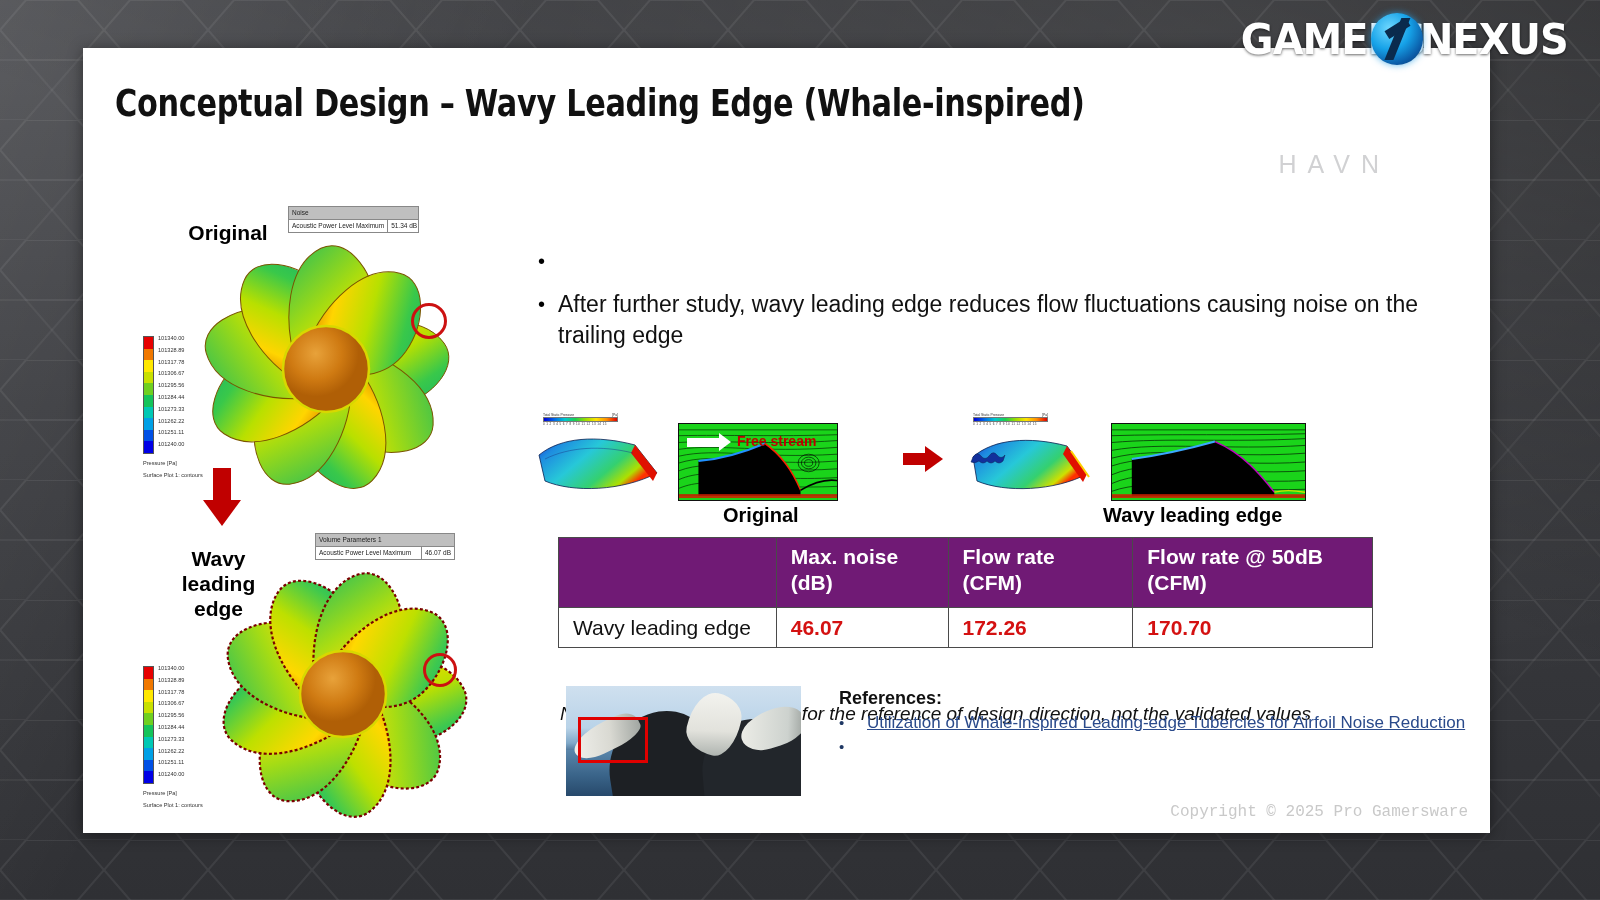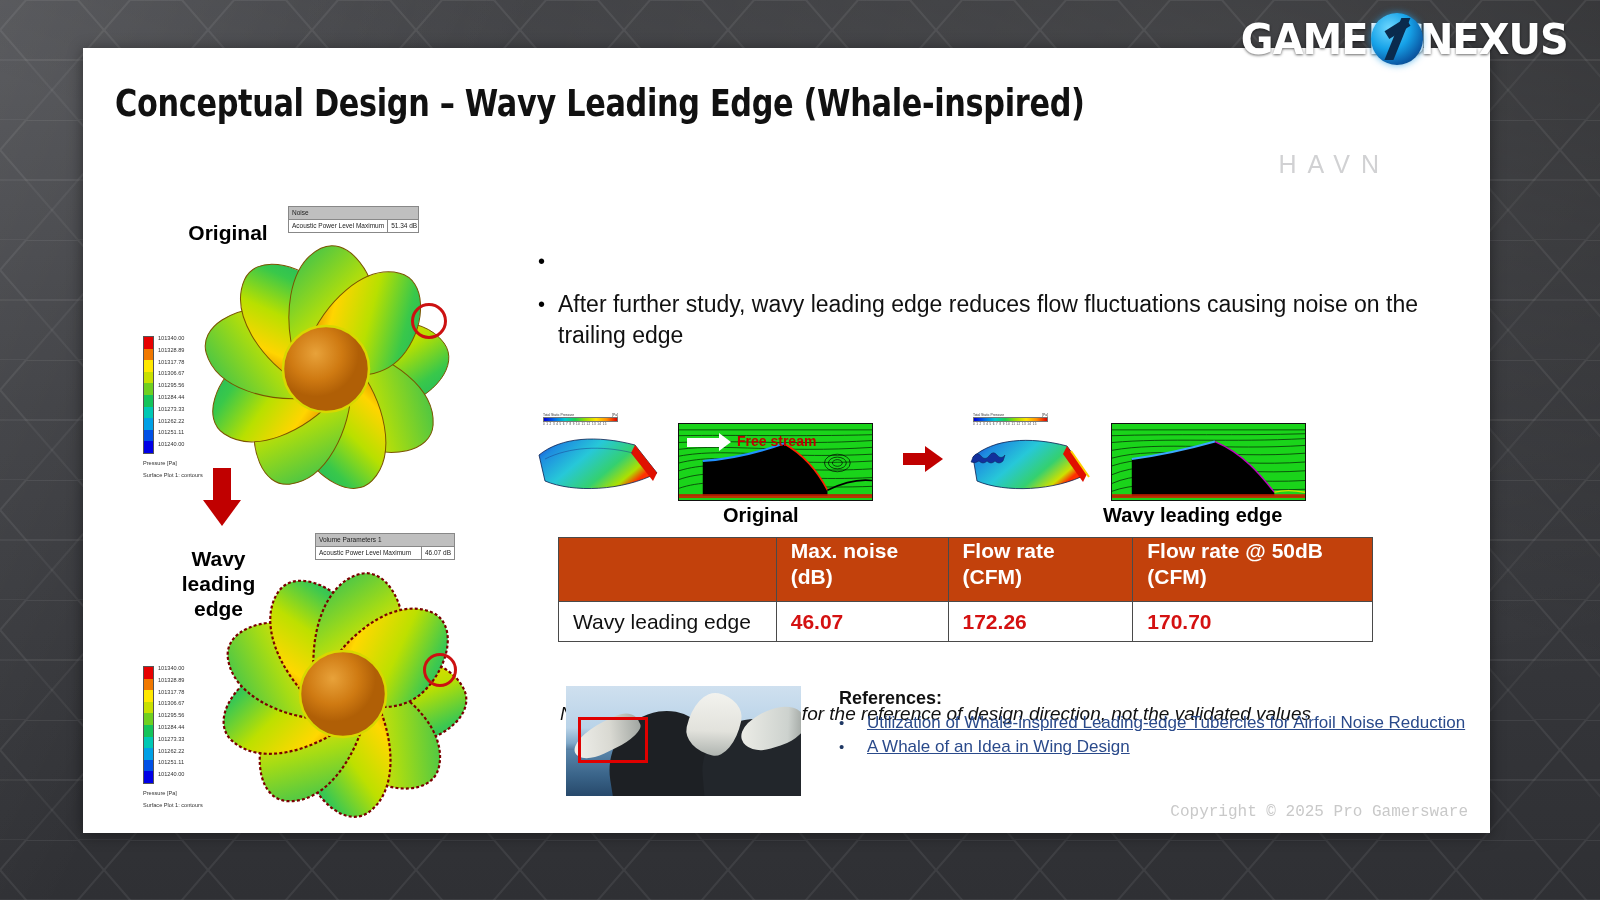--- a/index.html
+++ b/index.html
@@ -130,22 +130,22 @@
     border-left: 18px solid #c00000;
   }
 
   
   #cmp-table {
     position: absolute; left: 475px; top: 489px; width: 815px;
     border-collapse: collapse; border: 1px solid #4a4a4a;
     background: #fff;
   }
   #cmp-table th {
-    background: #c2410c; color: #fff; font-weight: 700; font-size: 21px;
-    text-align: left; padding: 0 10px 11px 14px; vertical-align: top;
+    background: #701a75; color: #fff; font-weight: 700; font-size: 21px;
+    text-align: left; padding: 6px 10px 11px 14px; vertical-align: top;
     border: 1px solid #4a4a4a; line-height: 26px;
   }
   #cmp-table td {
     font-size: 21px; color: #111; padding: 7px 10px 7px 14px;
     border: 1px solid #4a4a4a; background: #fff; height: 40px;
   }
   #cmp-table td.hi { color: #d41111; font-weight: 700; }
   #cmp-table col.c0 { width: 218px; }
   #cmp-table col.c1 { width: 172px; }
   #cmp-table col.c2 { width: 185px; }
@@ -492,21 +492,21 @@
           <stop offset="90%" stop-color="#aee000"></stop>
             <stop offset="100%" stop-color="#ff3000"></stop>
         </linearGradient>
       </defs>
       <path d="M6,26 C 28,8 64,6 102,16 L124,44 C 90,62 40,64 12,52 Z" fill="url(#af1)" stroke="#0a2050" stroke-width="0.8"></path>
       <path d="M102,16 L124,44 L120,52 L98,24 Z" fill="#e01000"></path>
       <path d="M12,30 C 36,18 68,16 100,24" fill="none" stroke="#1a3a8a" stroke-width="0.8" opacity=".6"></path>
     </svg>
   </div>
 
-  <div style="position:absolute; left:595px; top:375px; width:195px; height:78px; border:1px solid #111; overflow:hidden; background:#19d419;text-align:right;">
+  <div style="position:absolute; left:595px; top:375px; width:160px; height:78px; border:1px solid #111; overflow:hidden; background:#19d419;text-align:right;">
     <svg style="position:absolute; inset:0; width:100%; height:100%;" viewBox="0 0 195 78" preserveAspectRatio="none">
       <rect width="195" height="78" fill="#1ad41a"></rect>
       <g stroke="#063306" stroke-width="0.8" fill="none">
         <path d="M0,6 H195"></path>
           <path d="M0,12 C 60,11 120,13 195,11"></path>
         <path d="M0,19 C 55,16 110,22 195,17"></path>
           <path d="M0,26 C 50,20 100,30 195,24"></path>
         <path d="M0,33 C 48,24 96,36 195,31"></path>
           <path d="M0,40 C 46,28 95,44 195,38"></path>
         <path d="M0,48 C 44,34 92,52 195,46"></path>
@@ -638,18 +638,17 @@
   </div>
 
   <div id="refs">
     <div class="rtitle">References:</div>
     <div class="rrow">
       <span class="rdot">•</span>
       <a href="#">Utilization of Whale-inspired Leading-edge Tubercles for Airfoil Noise Reduction</a>
     </div>
     <div class="rrow">
       <span class="rdot">•</span>
-      <a href="#">A Whale of an Idea in Wing Design</a>
     </div>
   </div>
 
   <div id="copyright">Copyright © 2025 Pro Gamersware</div>
 </div>
 
 </body></html>

